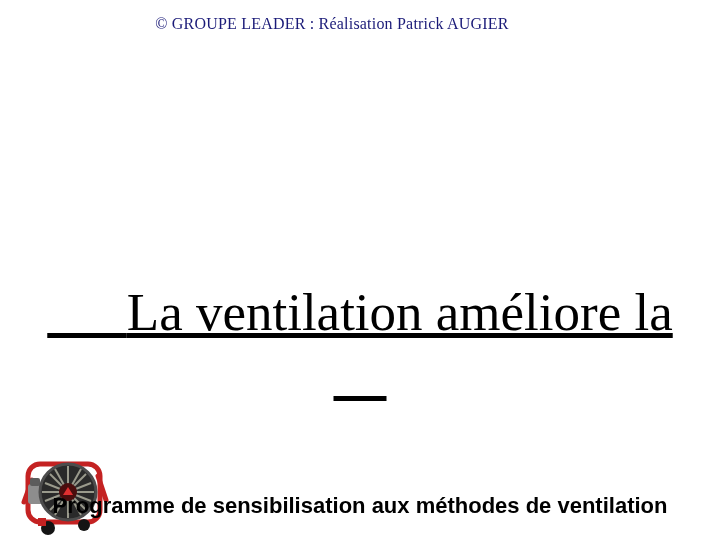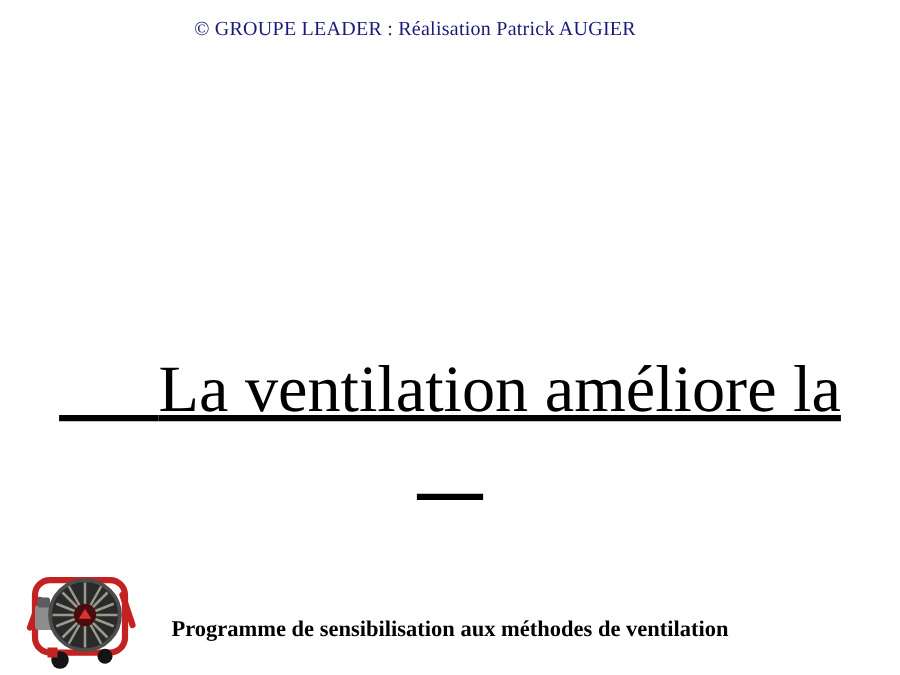--- a/index.html
+++ b/index.html
@@ -41,23 +41,23 @@
     color: var(--body_text, #000000);
     white-space: pre-wrap;
   }
   .title-line { height: 63px; text-decoration: underline; }
   .footer-caption {
     position: absolute;
     top: 493px;
     left: 0;
     width: 720px;
     text-align: center;
-    font-family: Liberation Serif, serif;
+    font-family: Liberation Sans, sans-serif;
     font-weight: bold;
-    font-size: 18px;
+    font-size: 22px;
     color: var(--body_text, #000000);
   }
   .fan-wrap {
     position: absolute;
     left: 18px;
     top: 450px;
     width: 96px;
     height: 90px;
   }
   .fan-wrap svg { display: block; width: 96px; height: 90px; }

